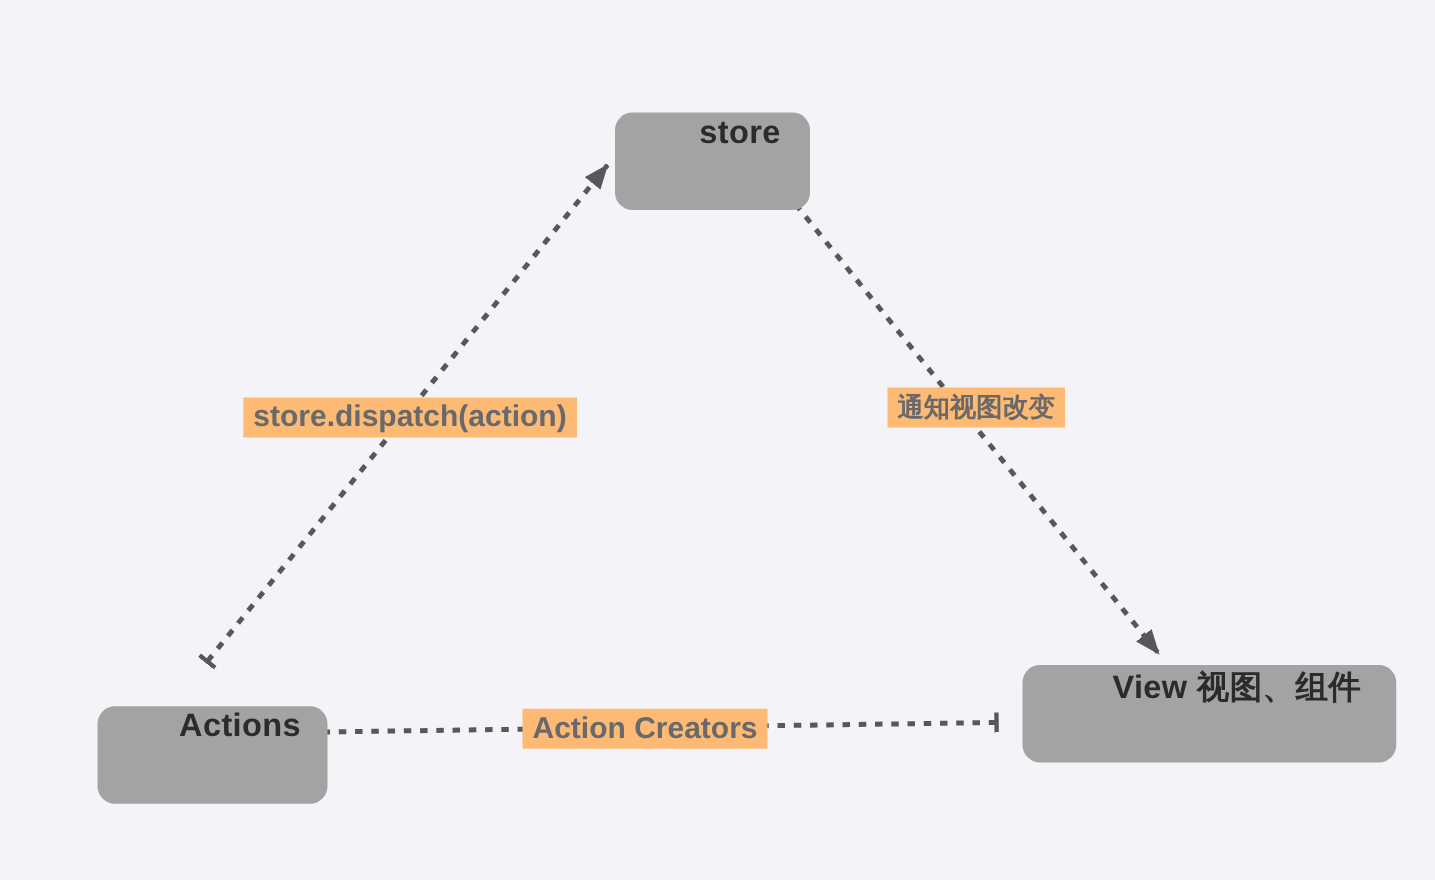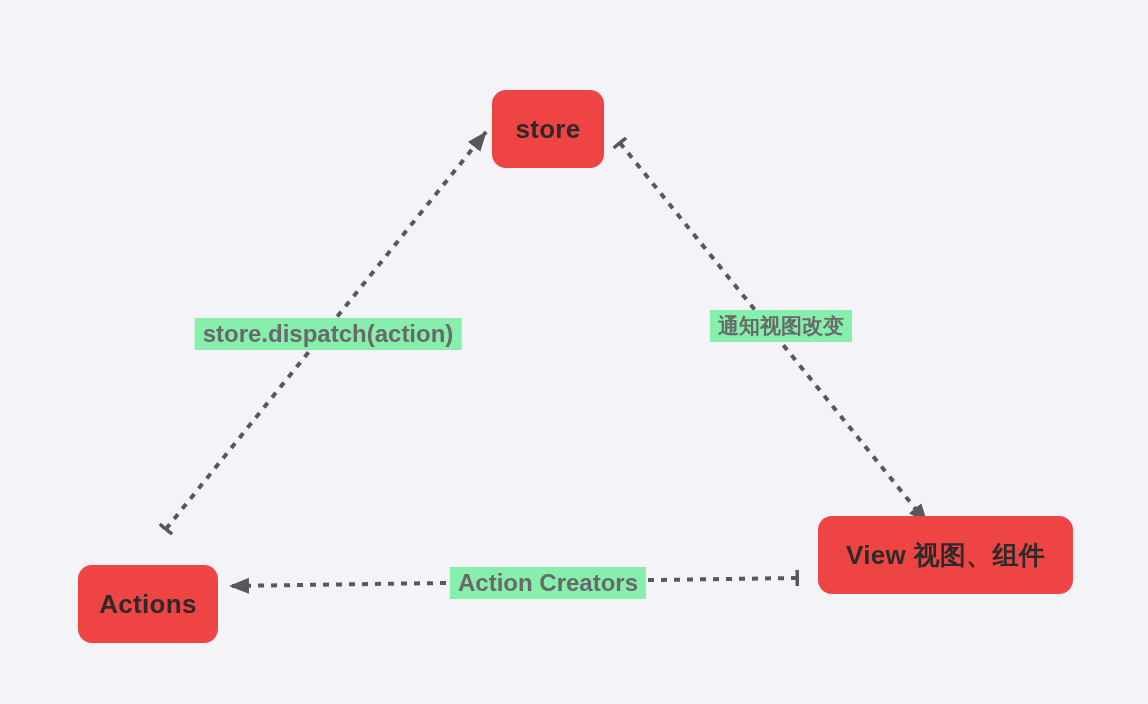--- a/index.html
+++ b/index.html
@@ -19,47 +19,47 @@
     position: absolute;
     left: 0;
     top: 0;
     width: 1148px;
     height: 704px;
     z-index: 1;
   }
   .node {
     position: absolute;
     display: flex;
-    align-items: center;
     justify-content: center;
-    background: #ef4444;
+    background: #a3a3a3;
     border-radius: 14px;
     color: #2d2b29;
     font-weight: bold;
     font-size: 26px;
     letter-spacing: 0.3px;
     z-index: 3;
+    padding-left: 44px;
   }
   .node-store   { left: 492px; top:  90px; width: 112px; height: 78px; }
   .node-actions { left:  78px; top: 549px; width: 140px; height: 78px; margin-top: 16px; }
-  .node-view    { left: 818px; top: 516px; width: 255px; height: 78px; }
+  .node-view    { left: 818px; top: 532px; width: 255px; height: 78px; }
   .edge-label {
     position: absolute;
     transform: translate(-50%, -50%);
-    background: #86efac;
+    background: #fdba74;
     color: #69696b;
     font-weight: bold;
     font-size: 24px;
     padding: 2px 8px;
     white-space: nowrap;
     z-index: 2;
   }
   .label-dispatch { left: 328px; top: 334px; }
   .label-notify   { left: 781px; top: 326px; font-size: 21px; }
-  .label-creators { left: 516px; top: 583px; margin-left: 32px; }
+  .label-creators { left: 516px; top: 583px; }
 </style>
 </head>
 <body>
 
 <div class="canvas">
 
   <svg class="edges-svg" width="1148" height="704" viewBox="0 0 1148 704" xmlns="http://www.w3.org/2000/svg">
     <defs>
       <marker id="arrowhead" markerWidth="24" markerHeight="20" refX="19" refY="8" orient="auto" markerUnits="userSpaceOnUse">
         <path d="M0,0 L20,8 L0,16 Z" fill="#58585a"></path>

